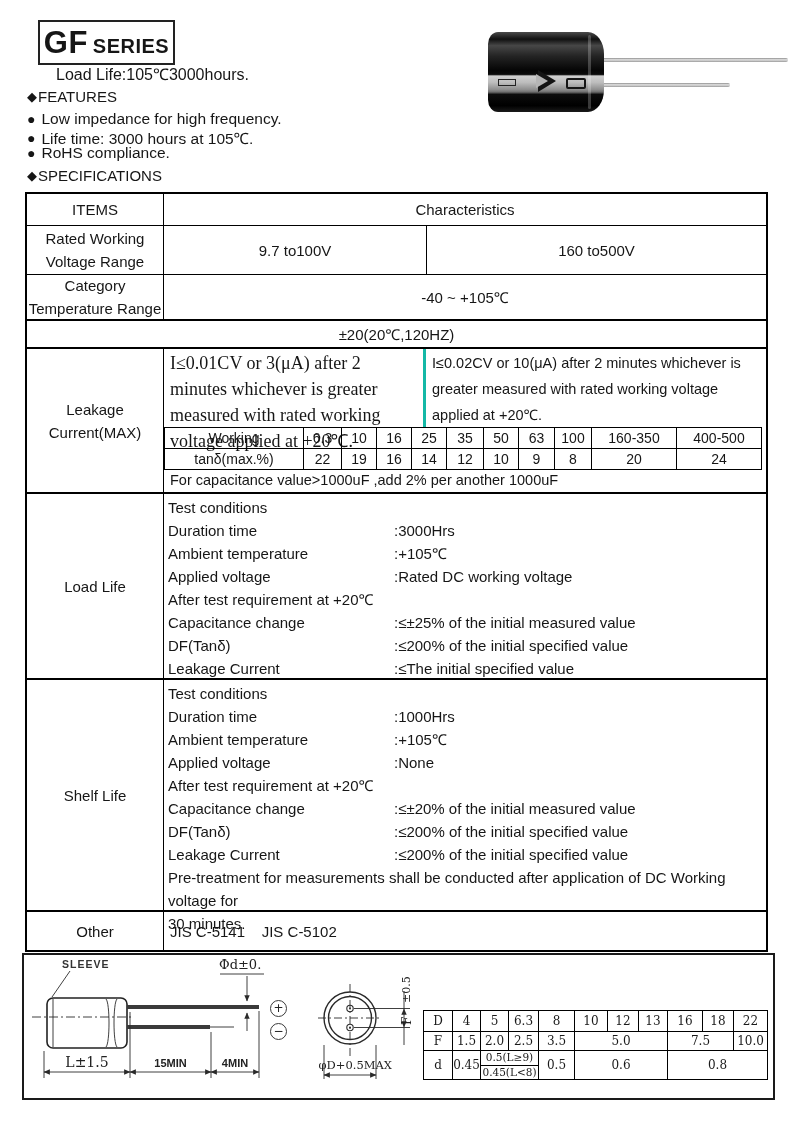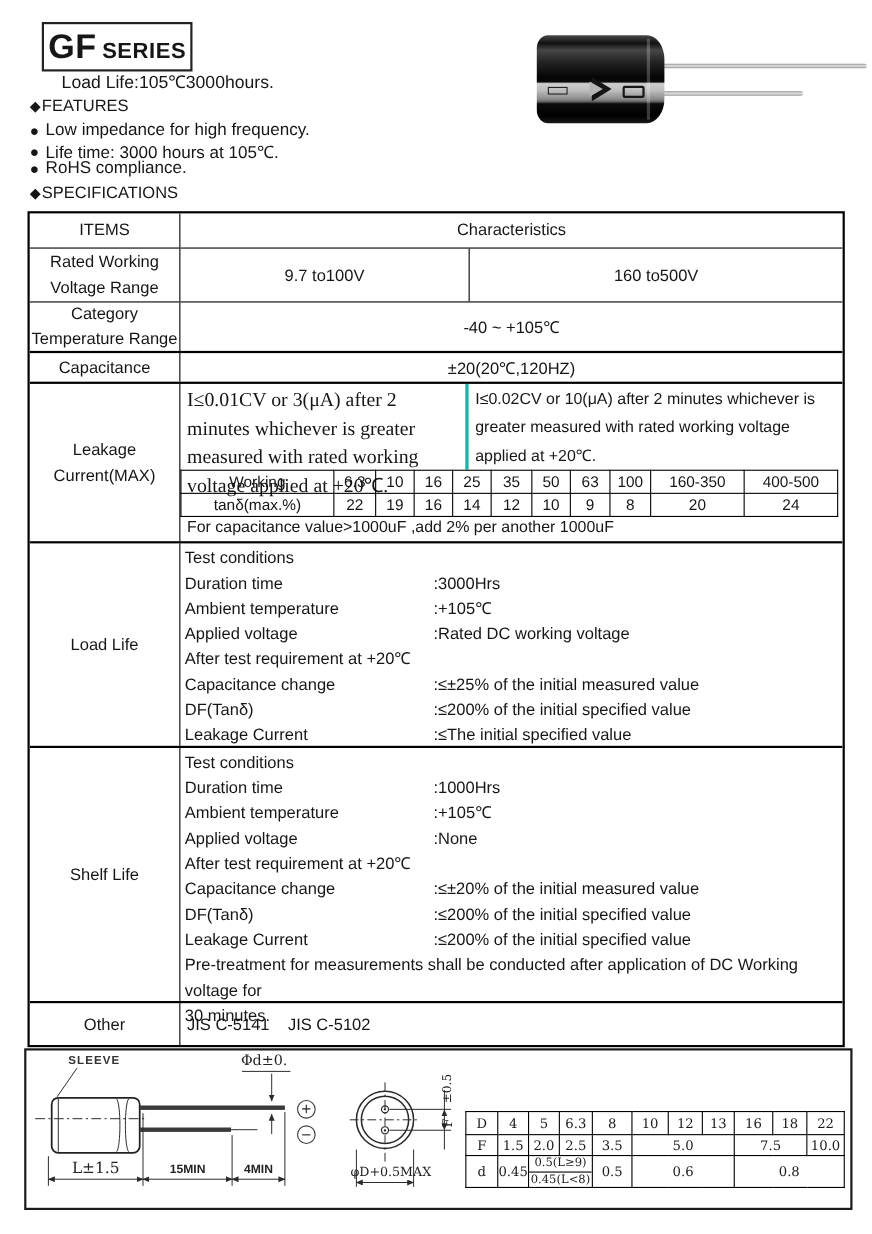--- a/index.html
+++ b/index.html
@@ -156,21 +156,20 @@
 
     <div class="srow r3 thick">
       <div class="slabel">
         <span>Category</span>
         <span>Temperature Range</span>
       </div>
       <div class="scontent">-40 ~ +105℃</div>
     </div>
 
     <div class="srow r4 thick">
-      <div class="slabel">Capacitance</div>
       <div class="scontent">±20(20℃,120HZ)</div>
     </div>
 
     <div class="srow r5 thick">
       <div class="slabel">
         <span>Leakage</span>
         <span>Current(MAX)</span>
       </div>
       <div class="leak-content">
         <div class="leak-desc">

